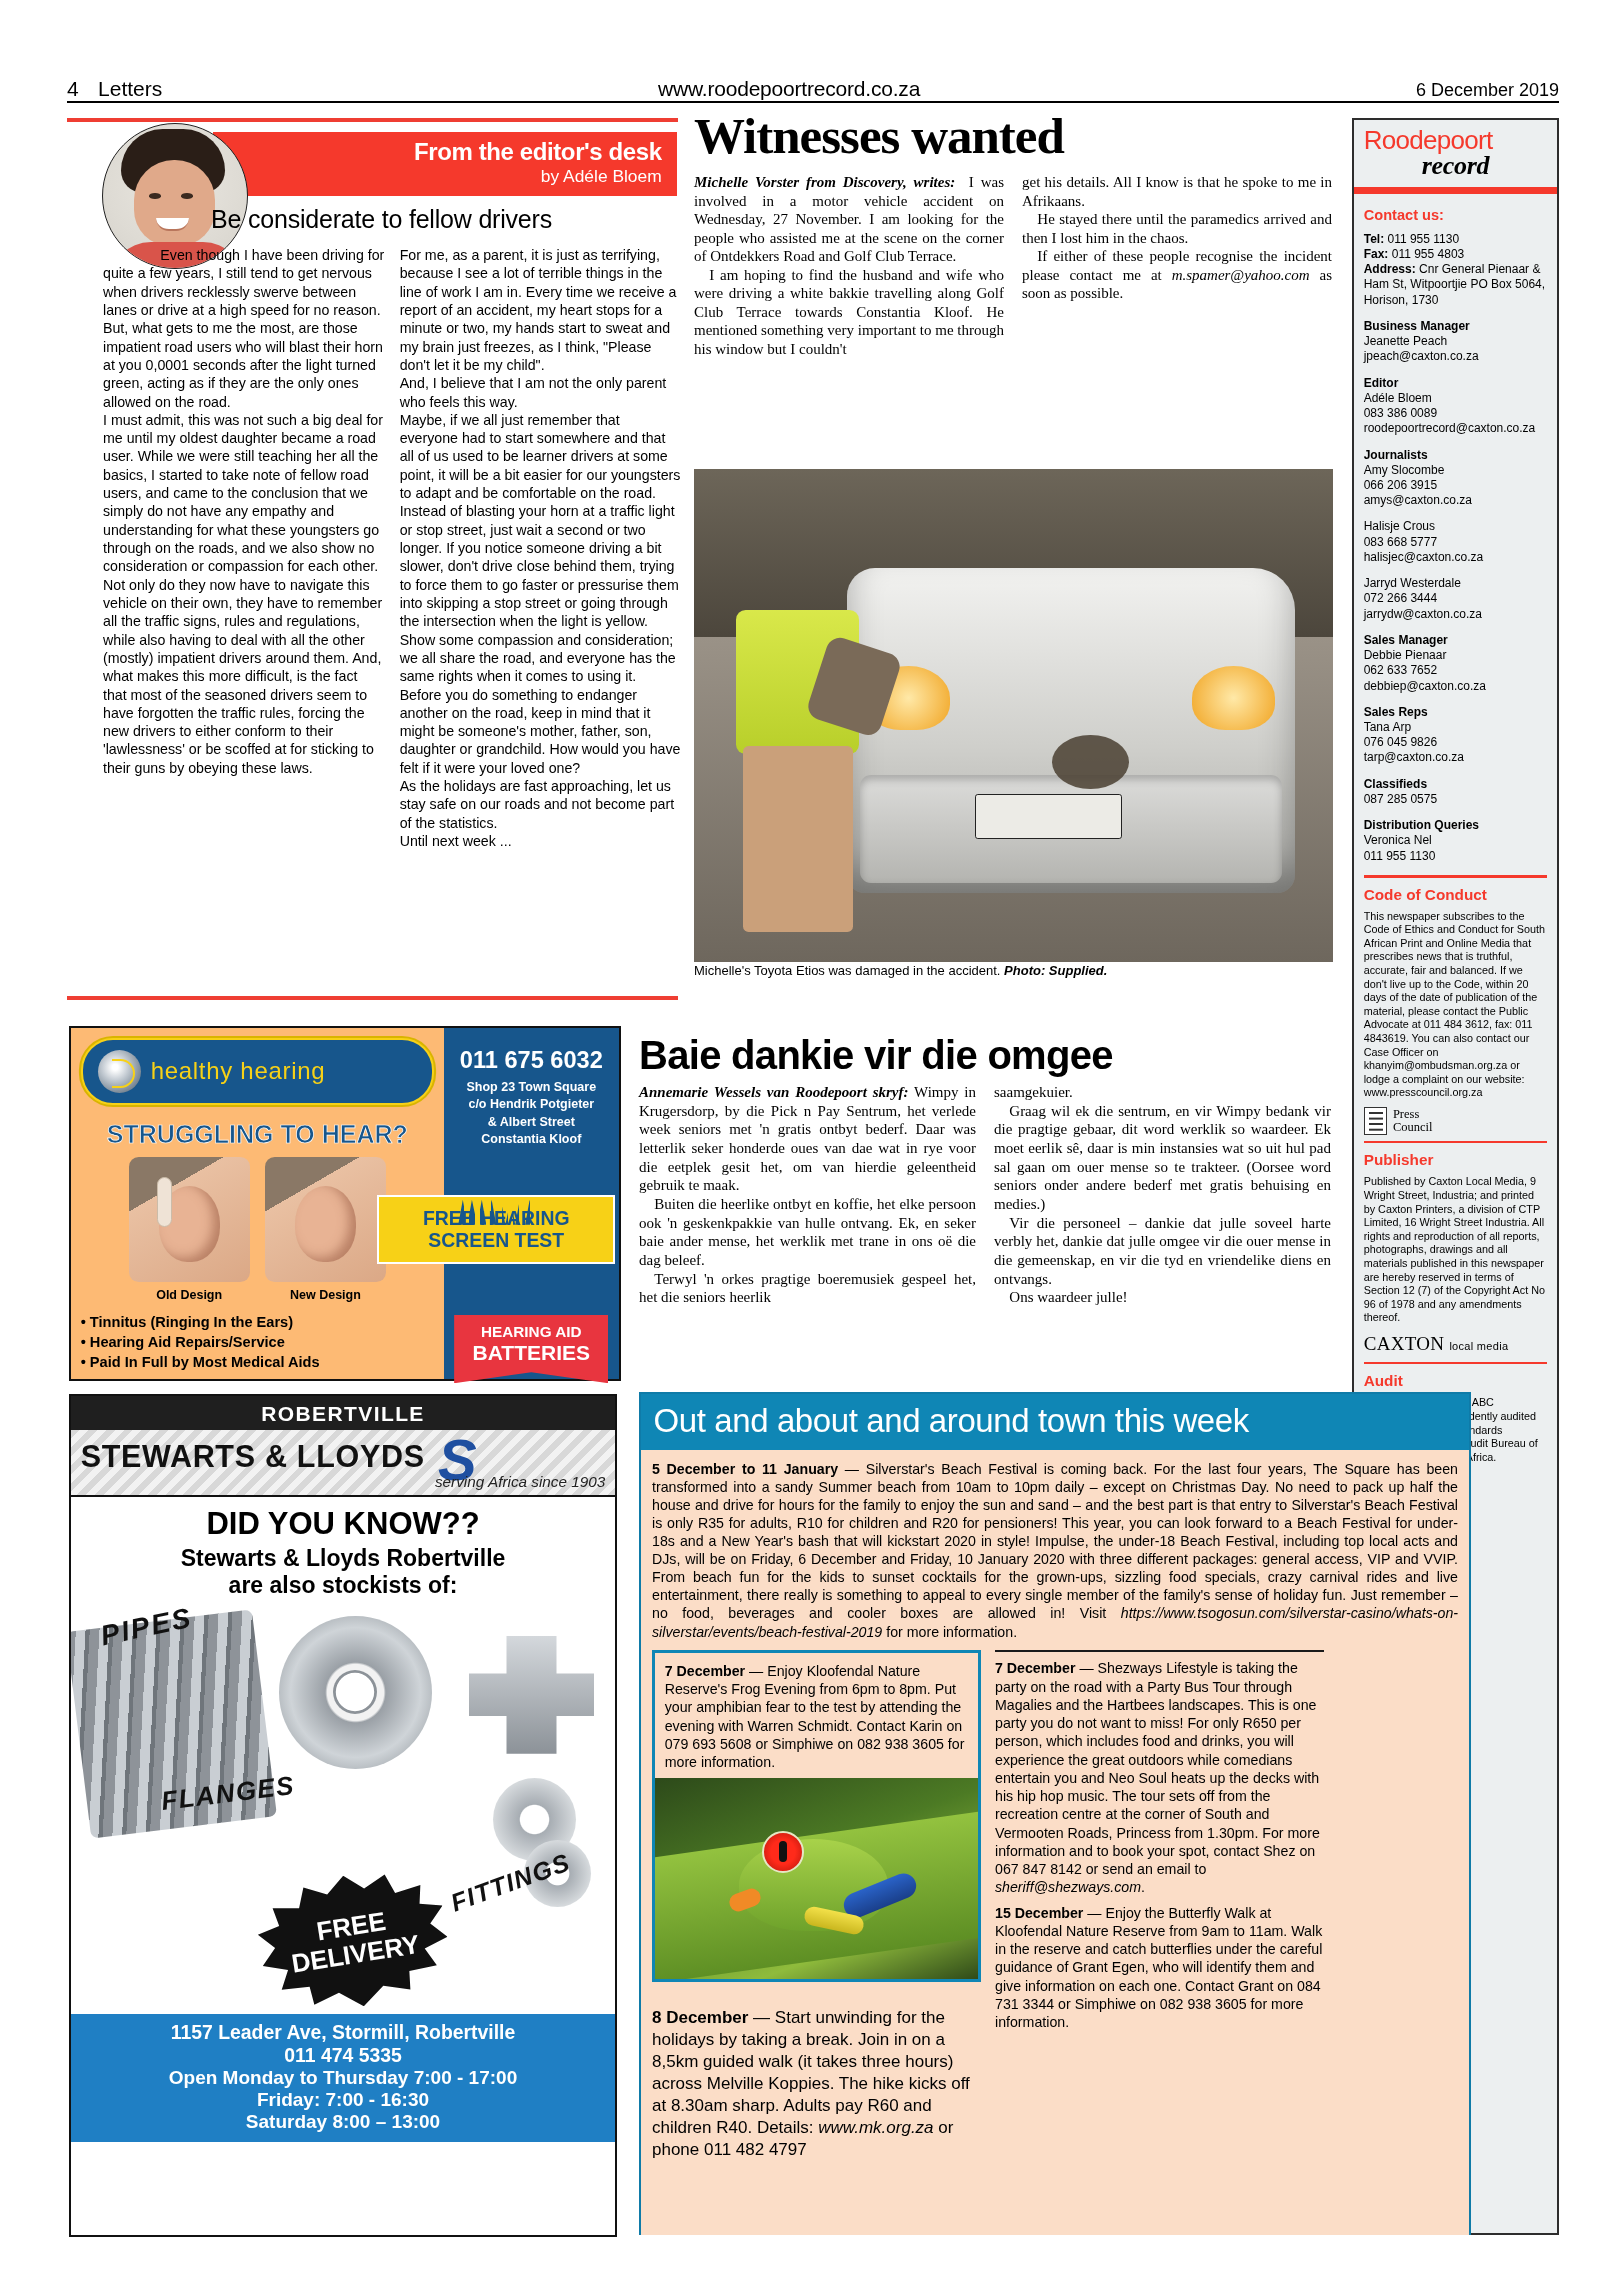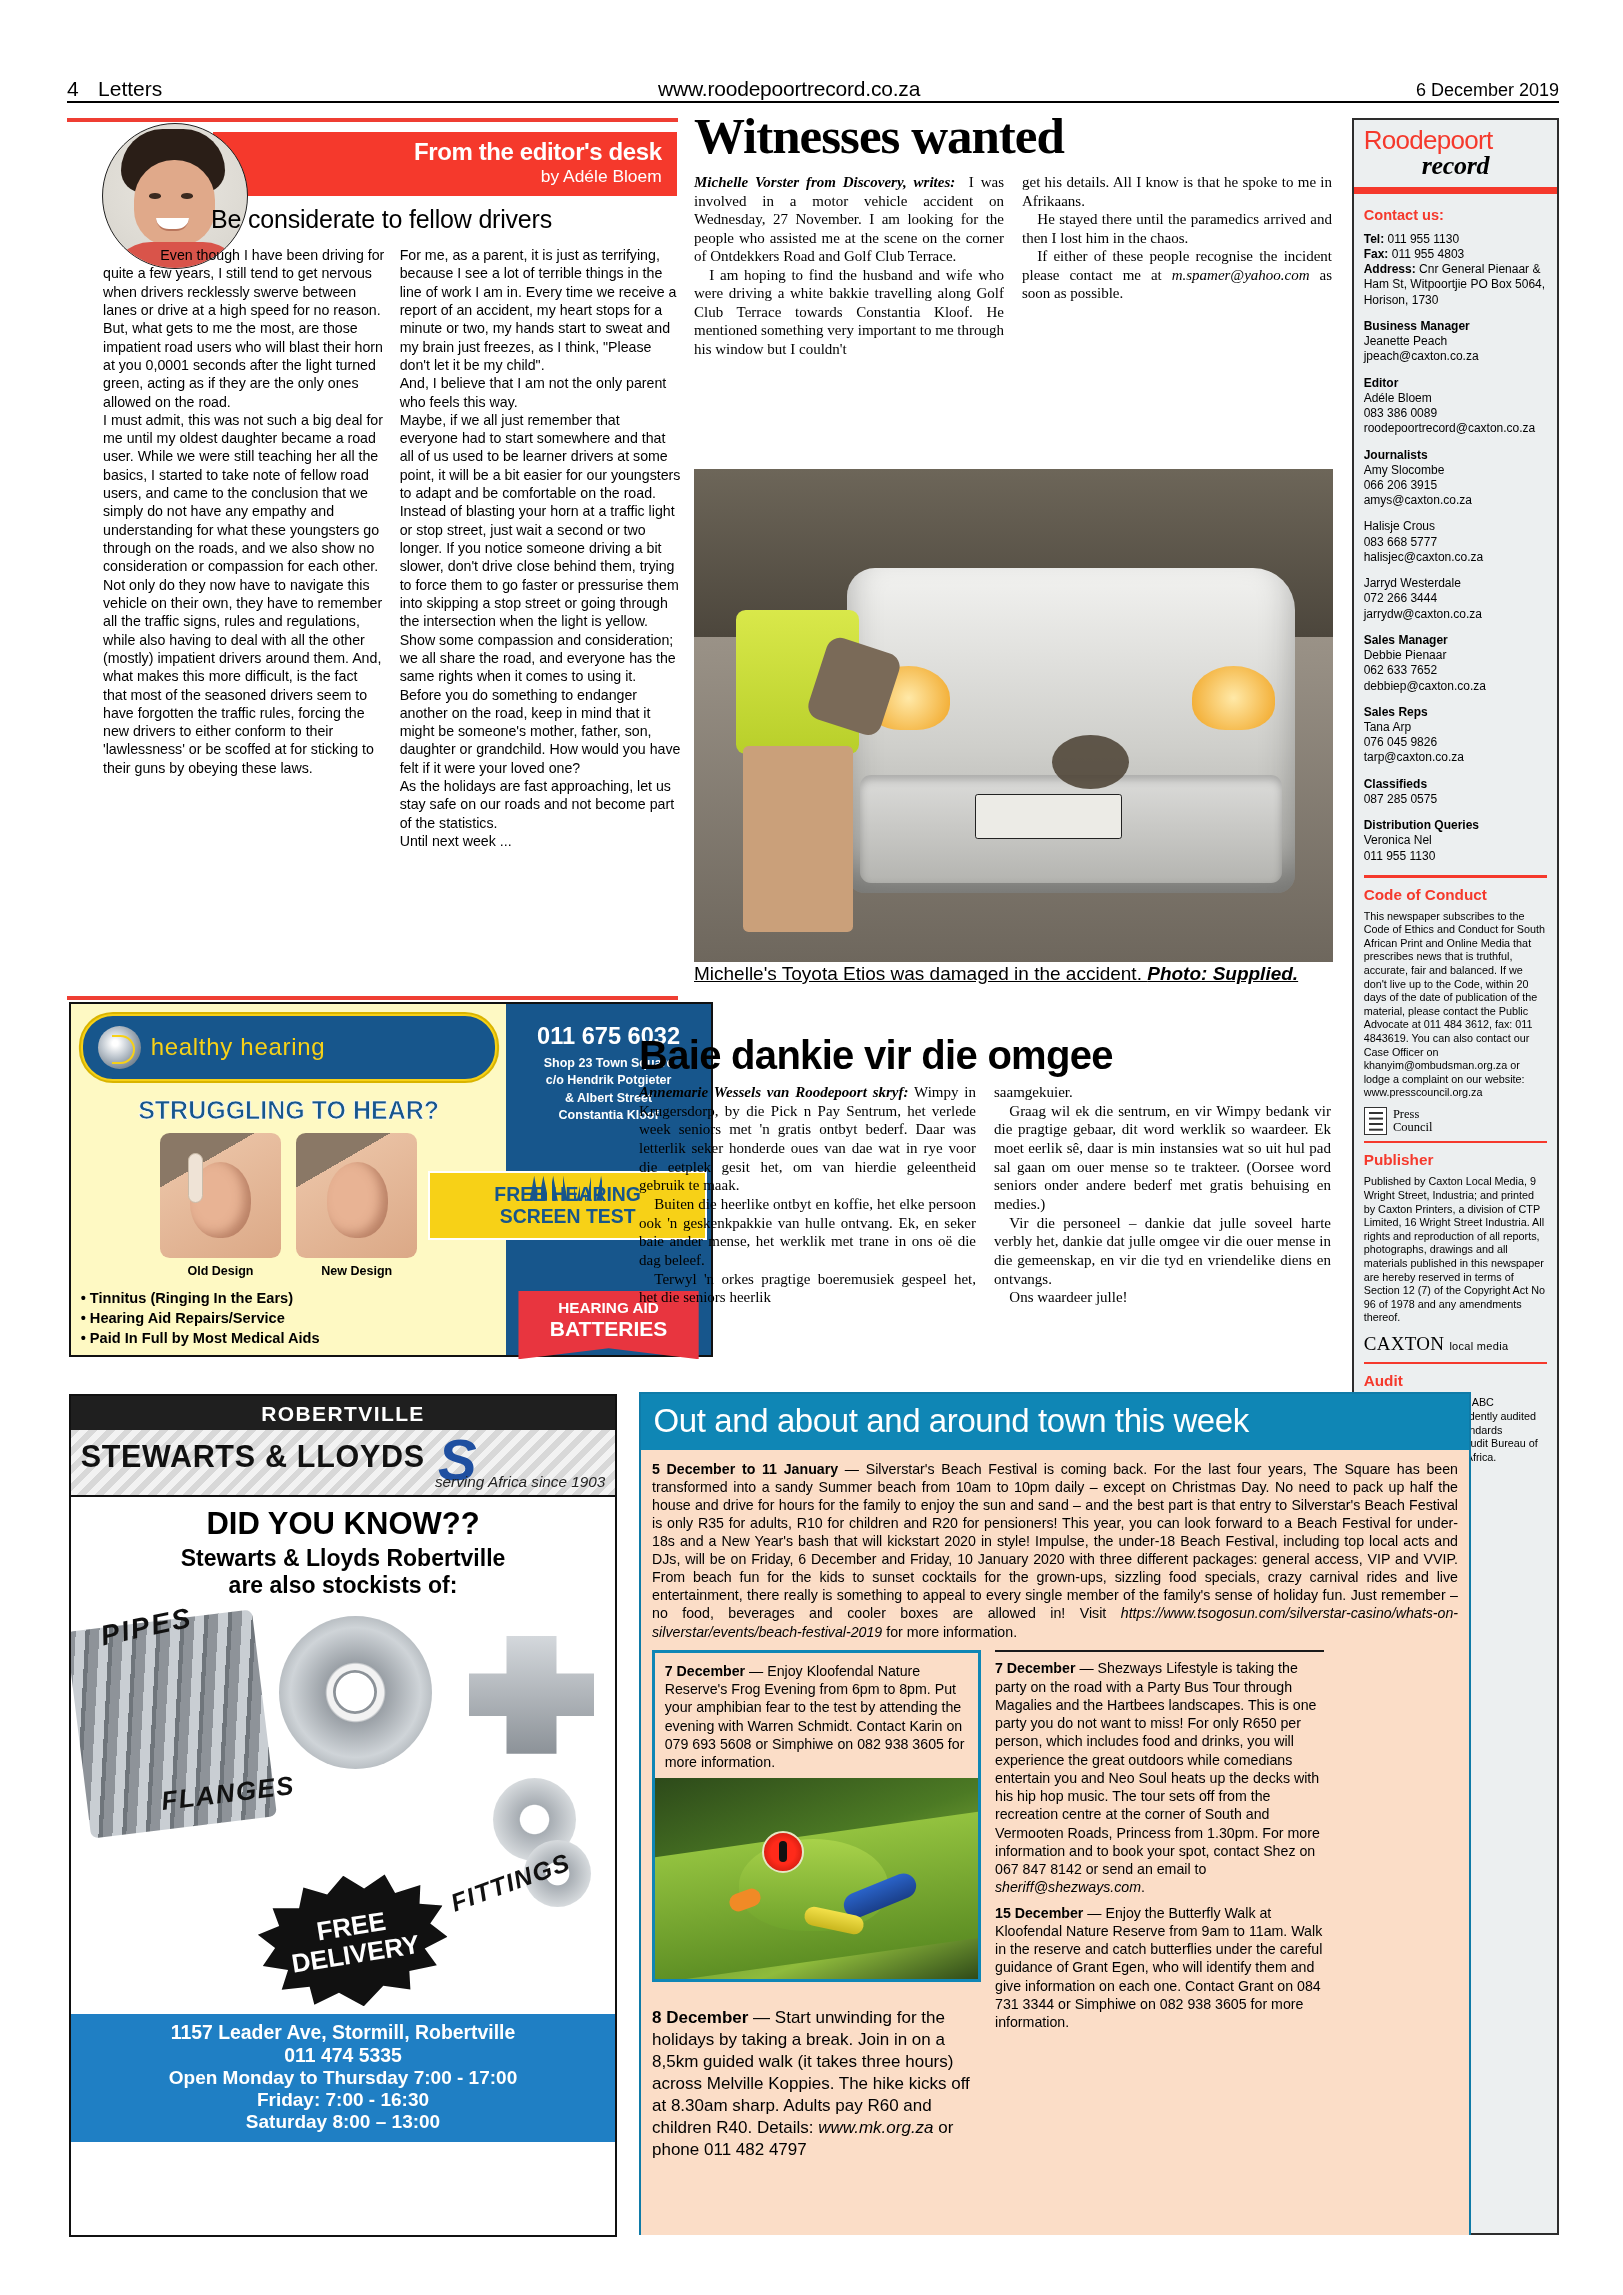--- a/index.html
+++ b/index.html
@@ -143,21 +143,21 @@
   }
   .cp-arm {
     position:absolute; left:62%; top:32%; width:46%; height:20%;
     background:#7a6a58; border-radius:14px; transform:rotate(18deg);
   }
   .cp-damage {
     position:absolute; left:56%; top:54%; width:12%; height:11%;
     background:#4a3f31; border-radius:50%; opacity:.85;
   }
   .cp-caption-strip {
-    position:absolute; left:694px; top:963px; width:639px; font-size:19px;text-decoration:underline;
+    position:absolute; left:694px; top:963px; width:639px; font-size:13px;
   }
   .cp-caption-strip b { font-weight:bold; font-style:italic; }
 
   
   .sidebar {
     position:absolute; left:1352px; top:118px; width:207px; height:2117px;
     background:#eceff0; border-left:2.1px solid #2d2d2d; border-right:2.1px solid #2d2d2d;
     border-top:2.1px solid #2d2d2d; border-bottom:2.1px solid #2d2d2d;
     padding:0;
   }
@@ -192,22 +192,22 @@
     margin:7px 0 2.8px 0;
   }
   .caxton-logo span { font-size:11px; font-family:"Liberation Sans", sans-serif; }
   .abc-logo {
     font-family:"Liberation Serif", serif; font-weight:bold; font-style:italic;
     font-size:35px; letter-spacing:-1.4px; margin-top:7px;
   }
 
   
   .ad-hearing {
-    position:absolute; left:69px; top:1002px; width:644px; height:355px;
-    background:#fef9c3; border:2.1px solid #111; display:flex;
+    position:absolute; left:69px; top:1026px; width:552px; height:355px;
+    background:#fdba74; border:2.1px solid #111; display:flex;
   }
   .ah-left { width:68%; position:relative; padding:9.7px; }
   .ah-right { width:32%; background:#17568c; position:relative; }
   .ah-logo {
     background:#17568c; border:2.8px solid #f7d117; border-radius:32px;
     height:67px; display:flex; align-items:center; gap:9.7px; padding:0 15.3px;
     box-shadow:0 0 0 2.1px #d9b400;
   }
   .ah-logo-ic {
     width:43px; height:43px; border-radius:50%;

